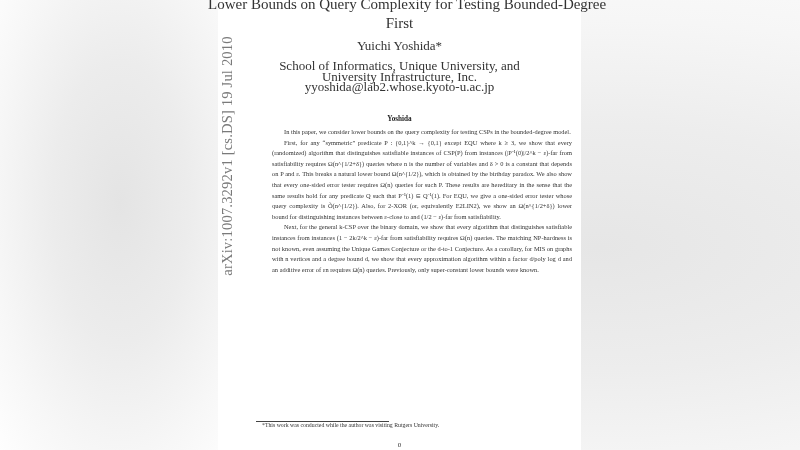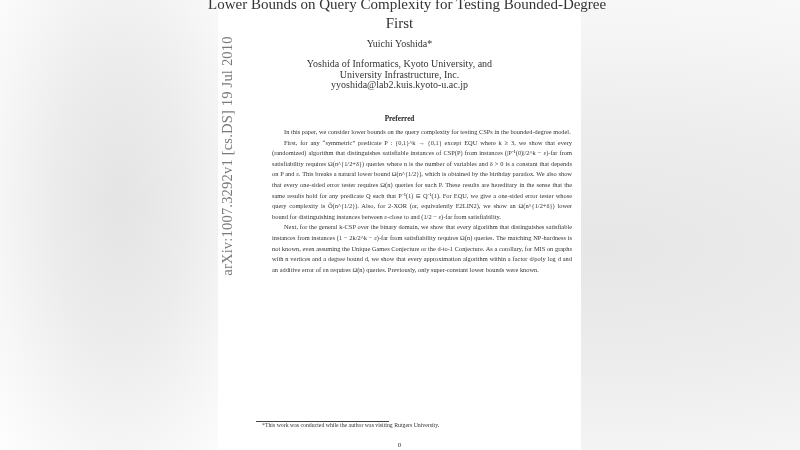--- a/index.html
+++ b/index.html
@@ -25,21 +25,21 @@
   }
   .title {
     position:absolute; left:218px; width:363px; text-align:center;
     font-family:"Liberation Serif", serif; font-size:15px; color:#333; line-height:16px;
     white-space:nowrap;
   }
   .title .l1 { position:absolute; top:-4px; left:-10px; width:383px; text-align:center; }
   .title .l2 { position:absolute; top:15px; width:363px; text-align:center; }
   .center-line {
     position:absolute; left:218px; width:363px; text-align:center;
-    font-family:"Liberation Serif", serif; font-size:10px; color:#333; white-space:nowrap;
+    font-family:"Liberation Serif", serif; font-size:13px; color:#333; white-space:nowrap;
   }
   .abstract-head {
     position:absolute; left:218px; width:363px; text-align:center; top:115px;
     font-family:"Liberation Serif", serif; font-weight:bold; font-size:7.2px; color:#222;
   }
   .abstract {
     position:absolute; left:272px; top:127px; width:300px;
     font-family:"Liberation Serif", serif; font-size:6.4px; line-height:10.6px; color:#333;
     text-align:justify;
   }
@@ -62,25 +62,25 @@
 <div class="page"></div>
 
 <div class="arxiv-stamp">arXiv:1007.3292v1  [cs.DS]  19 Jul 2010</div>
 
 <div class="title">
   <div class="l1">Lower Bounds on Query Complexity for Testing Bounded-Degree</div>
   <div class="l2">First</div>
 </div>
 
 <div class="center-line" style="top:38px;">Yuichi Yoshida*</div>
-<div class="center-line" style="top:58px;">Yoshida of Informatics, Kyoto University, and</div>
+<div class="center-line" style="top:58px;">School of Informatics, Unique University, and</div>
 <div class="center-line" style="top:68.5px;">University Infrastructure, Inc.</div>
-<div class="center-line" style="top:79px;">yyoshida@lab2.kuis.kyoto-u.ac.jp</div>
+<div class="center-line" style="top:79px;">yyoshida@lab2.whose.kyoto-u.ac.jp</div>
 
-<div class="abstract-head">Preferred</div>
+<div class="abstract-head">Yoshida</div>
 
 <div class="abstract">
   <p>In this paper, we consider lower bounds on the query complexity for testing CSPs in the bounded-degree model.</p>
   <p>First, for any “symmetric” predicate P : {0,1}^k → {0,1} except EQU where k ≥ 3, we show that every (randomized) algorithm that distinguishes satisfiable instances of CSP(P) from instances (|P⁻¹(0)|/2^k − ε)-far from satisfiability requires Ω(n^{1/2+δ}) queries where n is the number of variables and δ &gt; 0 is a constant that depends on P and ε. This breaks a natural lower bound Ω(n^{1/2}), which is obtained by the birthday paradox. We also show that every one-sided error tester requires Ω(n) queries for such P. These results are hereditary in the sense that the same results hold for any predicate Q such that P⁻¹(1) ⊆ Q⁻¹(1). For EQU, we give a one-sided error tester whose query complexity is Õ(n^{1/2}). Also, for 2-XOR (or, equivalently E2LIN2), we show an Ω(n^{1/2+δ}) lower bound for distinguishing instances between ε-close to and (1/2 − ε)-far from satisfiability.</p>
   <p>Next, for the general k-CSP over the binary domain, we show that every algorithm that distinguishes satisfiable instances from instances (1 − 2k/2^k − ε)-far from satisfiability requires Ω(n) queries. The matching NP-hardness is not known, even assuming the Unique Games Conjecture or the d-to-1 Conjecture. As a corollary, for MIS on graphs with n vertices and a degree bound d, we show that every approximation algorithm within a factor d/poly log d and an additive error of εn requires Ω(n) queries. Previously, only super-constant lower bounds were known.</p>
 </div>
 
 <div class="footnote-rule"></div>
 <div class="footnote">*This work was conducted while the author was visiting Rutgers University.</div>
 

